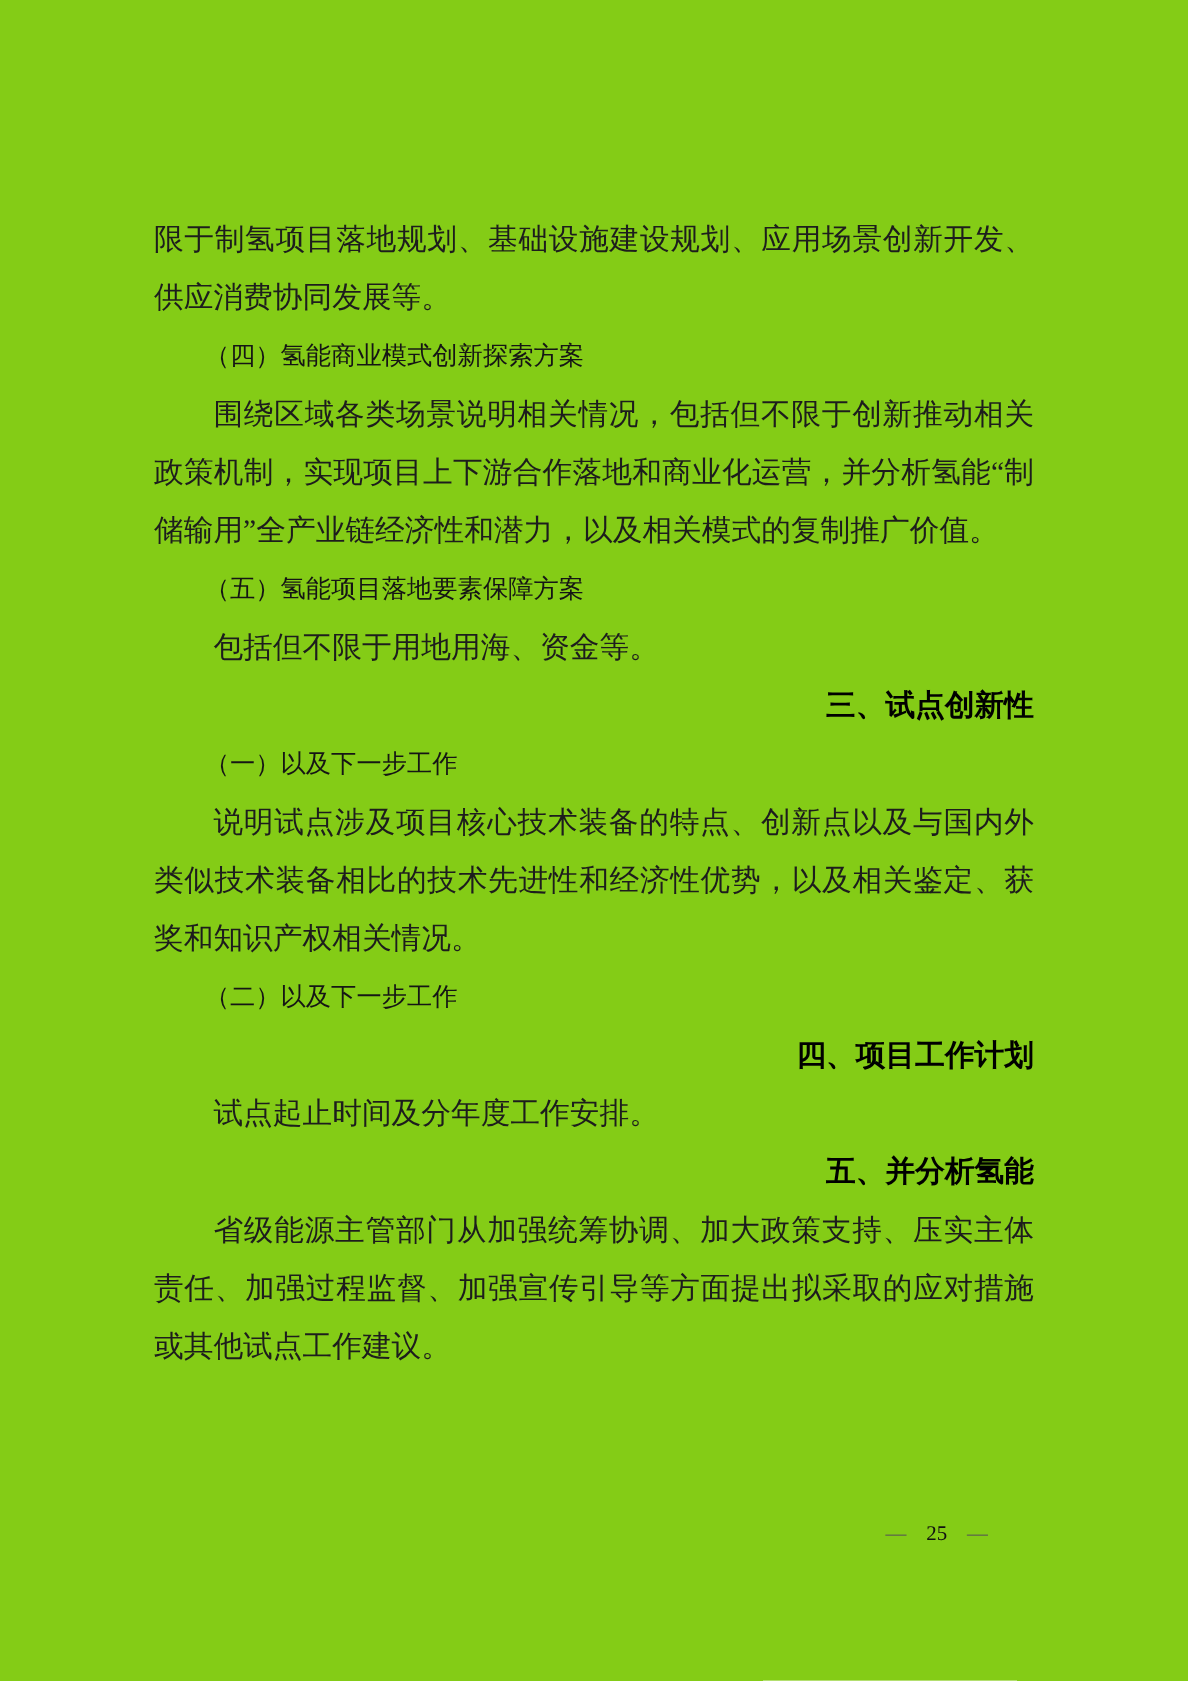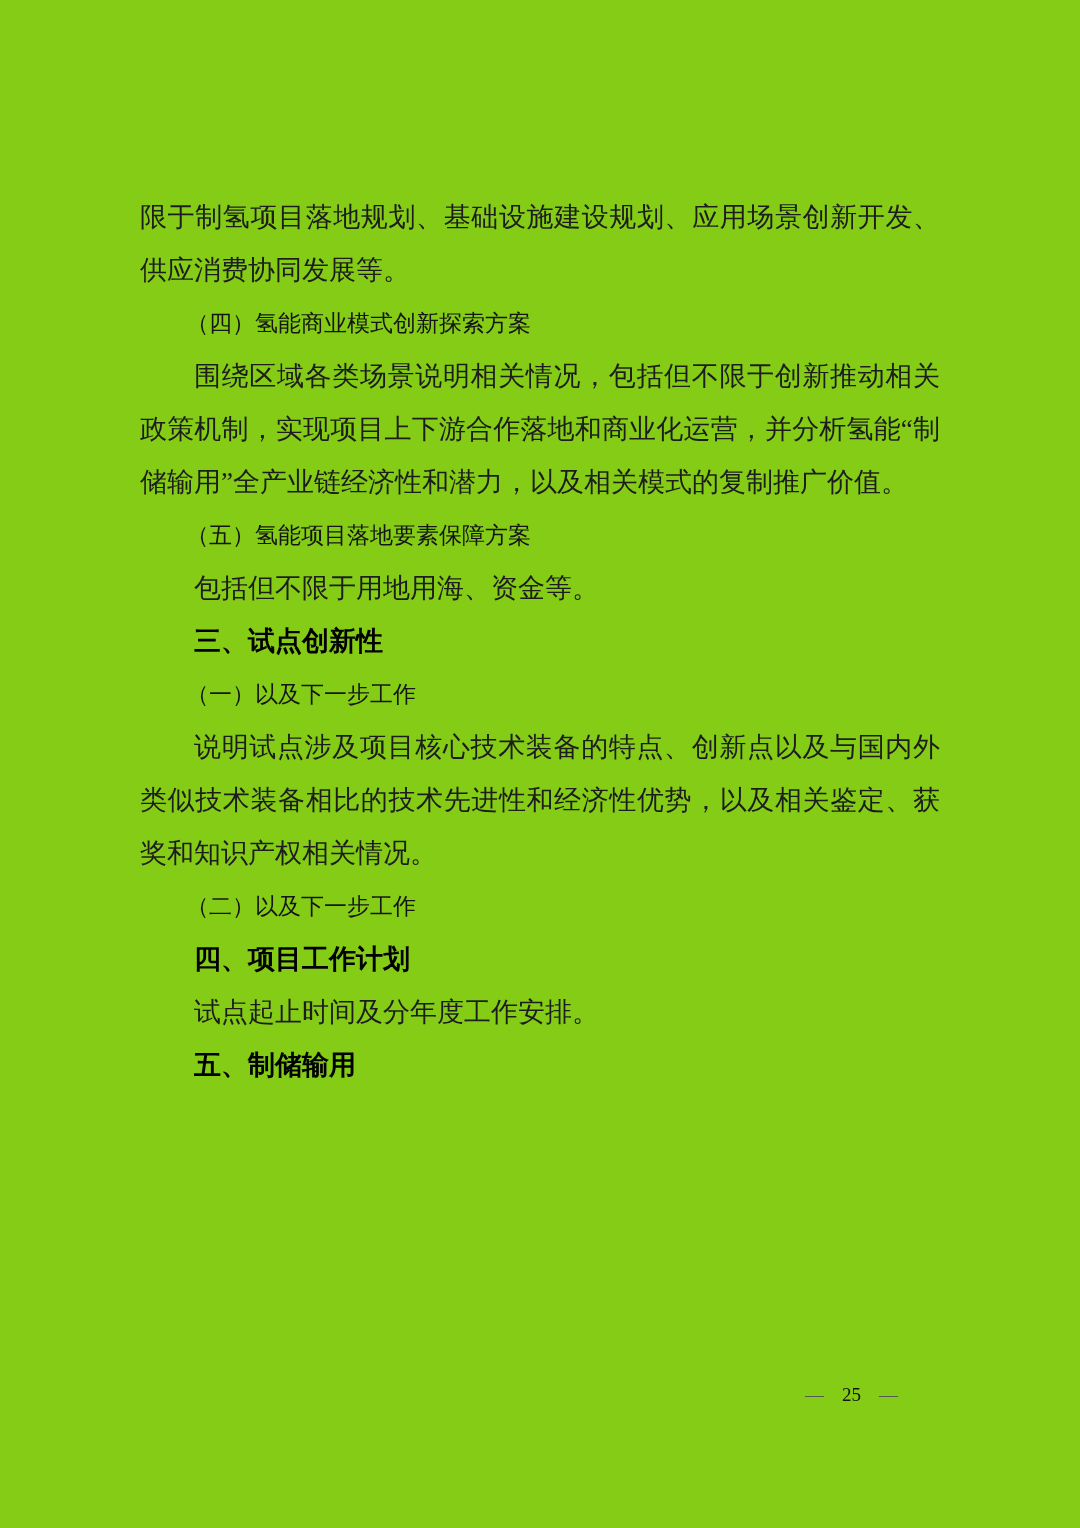--- a/index.html
+++ b/index.html
@@ -40,20 +40,21 @@
     text-indent: 2em;
     font-family: "Liberation Serif", "DejaVu Serif", serif;
   }
   .heading {
     font-size: 27px;
     line-height: 53px;
     color: #000000;
     font-weight: bold;
     text-indent: 2em;
     font-family: "Liberation Sans", "DejaVu Sans", sans-serif;
+    text-align: right;
   }
   .page-number {
     position: absolute;
     top: 1375px;
     right: 182px;
     font-size: 19px;
     line-height: 40px;
     color: #1d1d1d;
     font-family: "Liberation Serif", "DejaVu Serif", serif;
     white-space: nowrap;
@@ -76,19 +77,20 @@
     <p class="subheading">（四）氢能商业模式创新探索方案</p>
     <p class="para indent">围绕区域各类场景说明相关情况，包括但不限于创新推动相关政策机制，实现项目上下游合作落地和商业化运营，并分析氢能“制储输用”全产业链经济性和潜力，以及相关模式的复制推广价值。</p>
     <p class="subheading">（五）氢能项目落地要素保障方案</p>
     <p class="para indent">包括但不限于用地用海、资金等。</p>
     <p class="heading">三、试点创新性</p>
     <p class="subheading">（一）以及下一步工作</p>
     <p class="para indent">说明试点涉及项目核心技术装备的特点、创新点以及与国内外类似技术装备相比的技术先进性和经济性优势，以及相关鉴定、获奖和知识产权相关情况。</p>
     <p class="subheading">（二）以及下一步工作</p>
     <p class="heading">四、项目工作计划</p>
     <p class="para indent">试点起止时间及分年度工作安排。</p>
-    <p class="heading">五、制储输用</p>
+    <p class="heading">五、并分析氢能</p>
+    <p class="para indent">省级能源主管部门从加强统筹协调、加大政策支持、压实主体责任、加强过程监督、加强宣传引导等方面提出拟采取的应对措施或其他试点工作建议。</p>
   </div>
 
   <div class="page-number">
     <span class="dash">—</span><span class="num">25</span><span class="dash">—</span>
   </div>
 </div>
 
 </body></html>

